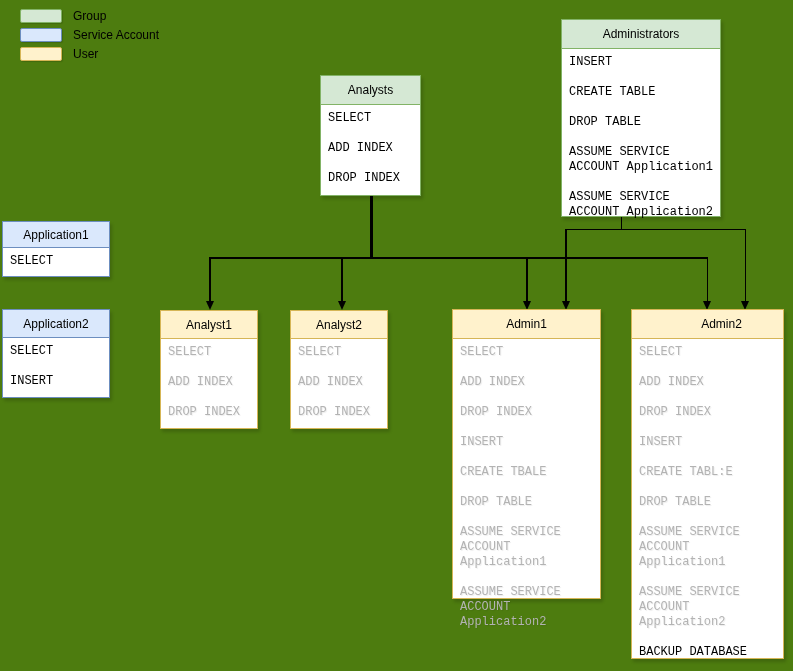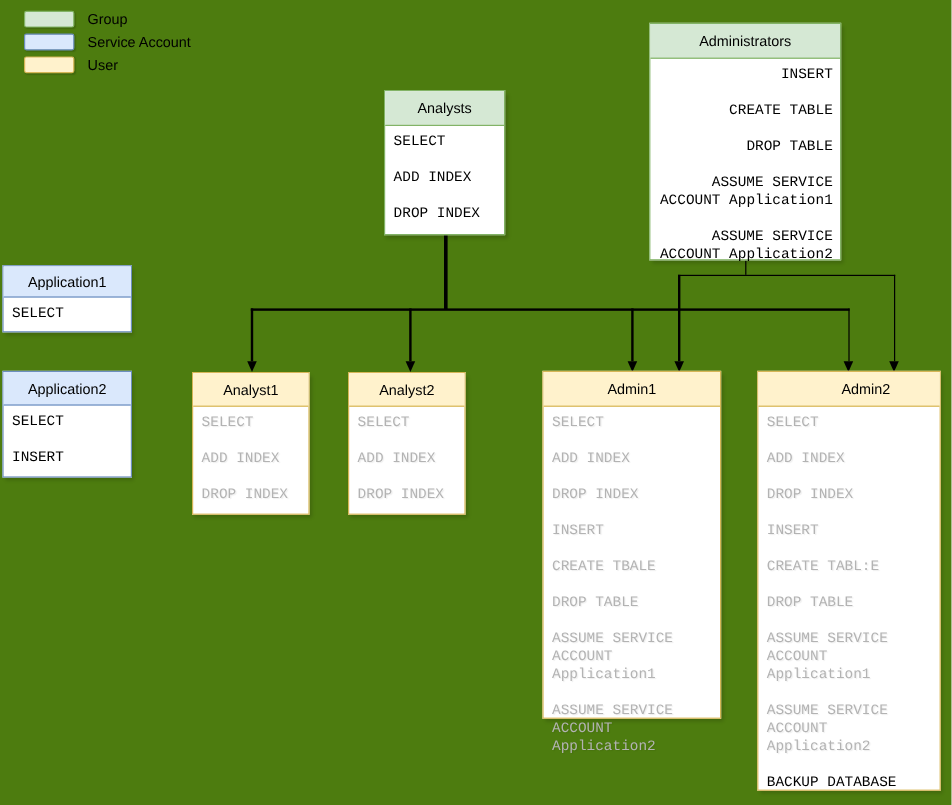--- a/index.html
+++ b/index.html
@@ -104,21 +104,21 @@
     <div class="arrowhead" style="left:703px; top:301px;"></div>
 
     <div class="edge" style="left:620.5px; top:217px; width:1.5px; height:12px;"></div>
     <div class="edge" style="left:565px; top:228.5px; width:181px; height:1.5px;"></div>
     <div class="edge" style="left:565px; top:229px; width:1.5px; height:72px;"></div>
     <div class="arrowhead" style="left:561.5px; top:301px;"></div>
     <div class="edge" style="left:744.5px; top:229px; width:1.5px; height:72px;"></div>
     <div class="arrowhead" style="left:741px; top:301px;"></div>
   </div>
 
-  <div class="node group" style="left:541px; top:19px; width:160px; height:198px;text-align:right;">
+  <div class="node group" style="left:561px; top:19px; width:160px; height:198px;">
     <div class="node-header" style="height:29px;">Administrators</div>
     <div class="node-body">
       <div class="perm" data-state="granted">INSERT</div>
       <div class="perm" data-state="granted">CREATE TABLE</div>
       <div class="perm" data-state="granted">DROP TABLE</div>
       <div class="perm" data-state="granted">ASSUME SERVICE ACCOUNT Application1</div>
       <div class="perm" data-state="granted">ASSUME SERVICE ACCOUNT Application2</div>
     </div>
   </div>
 

